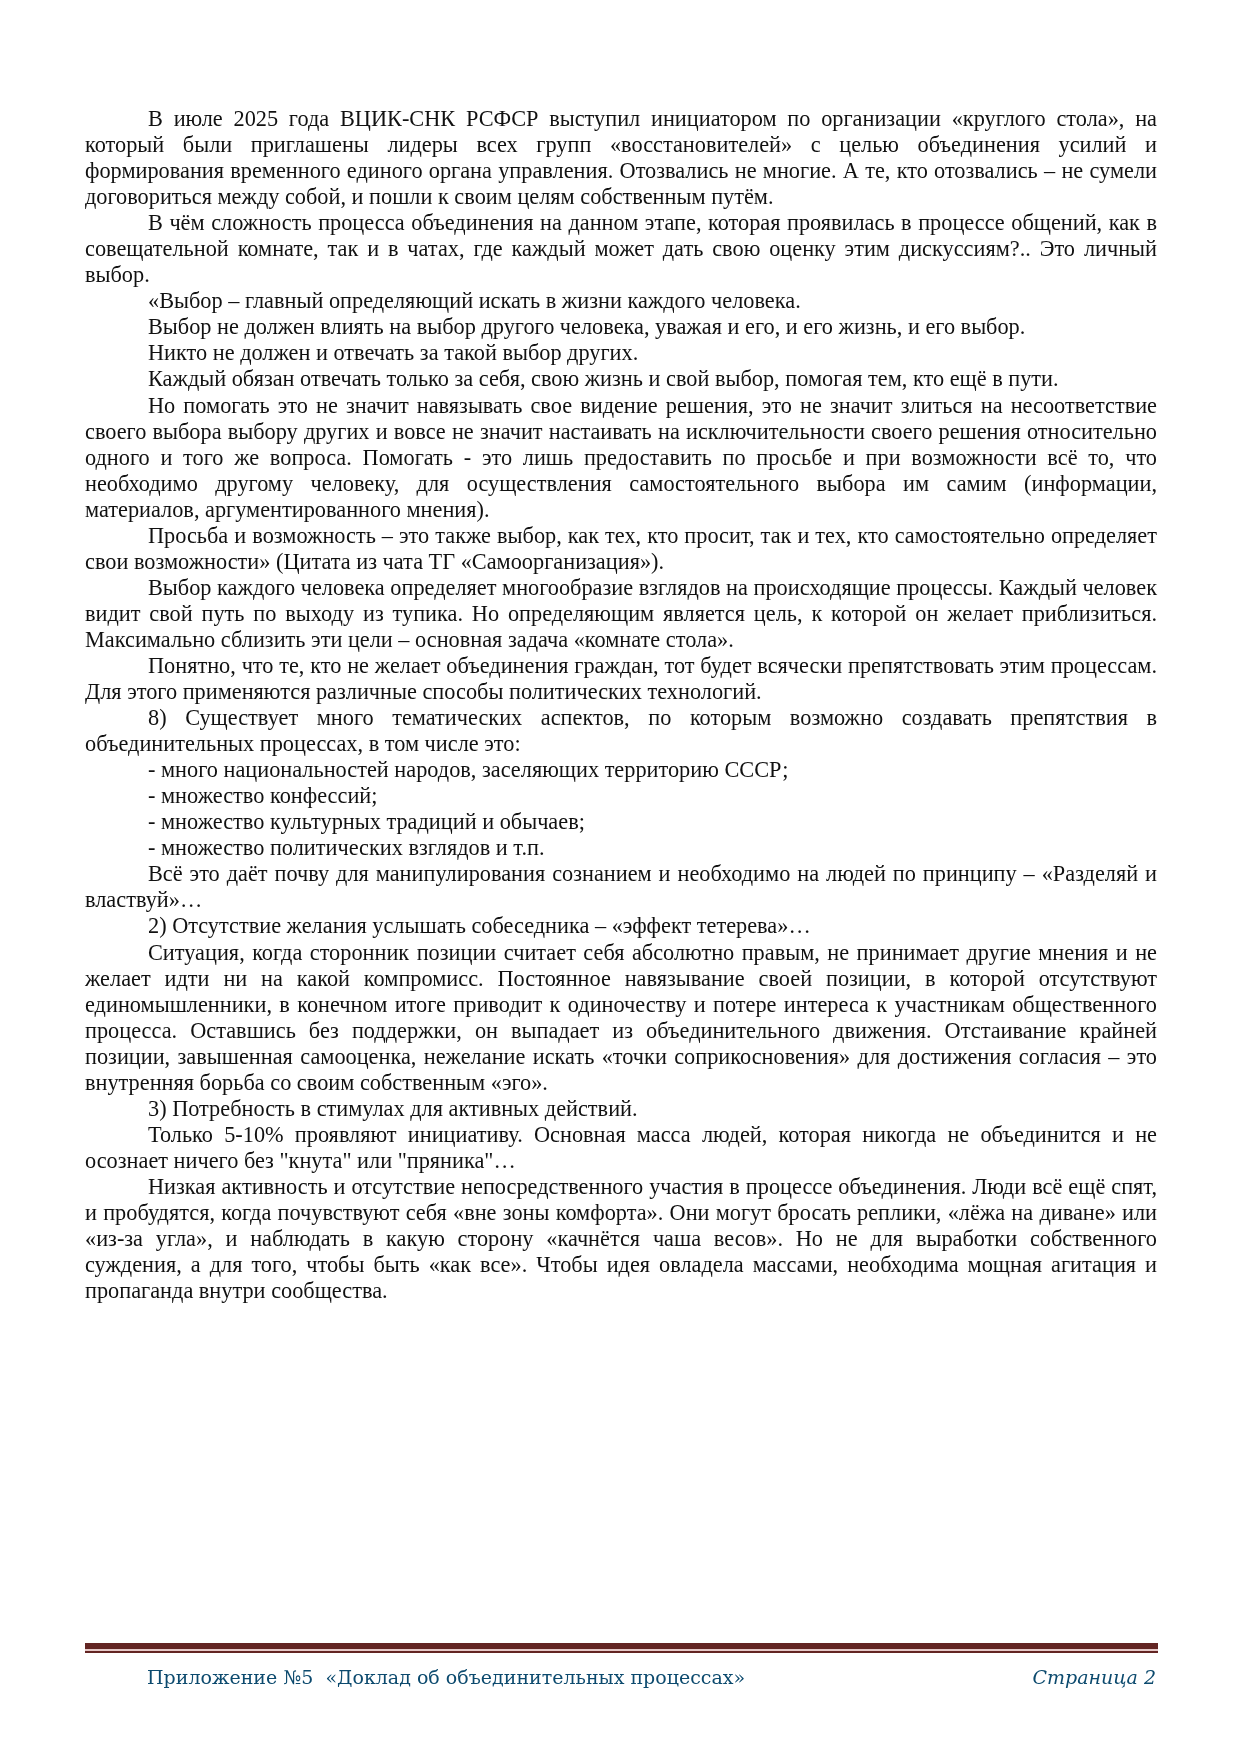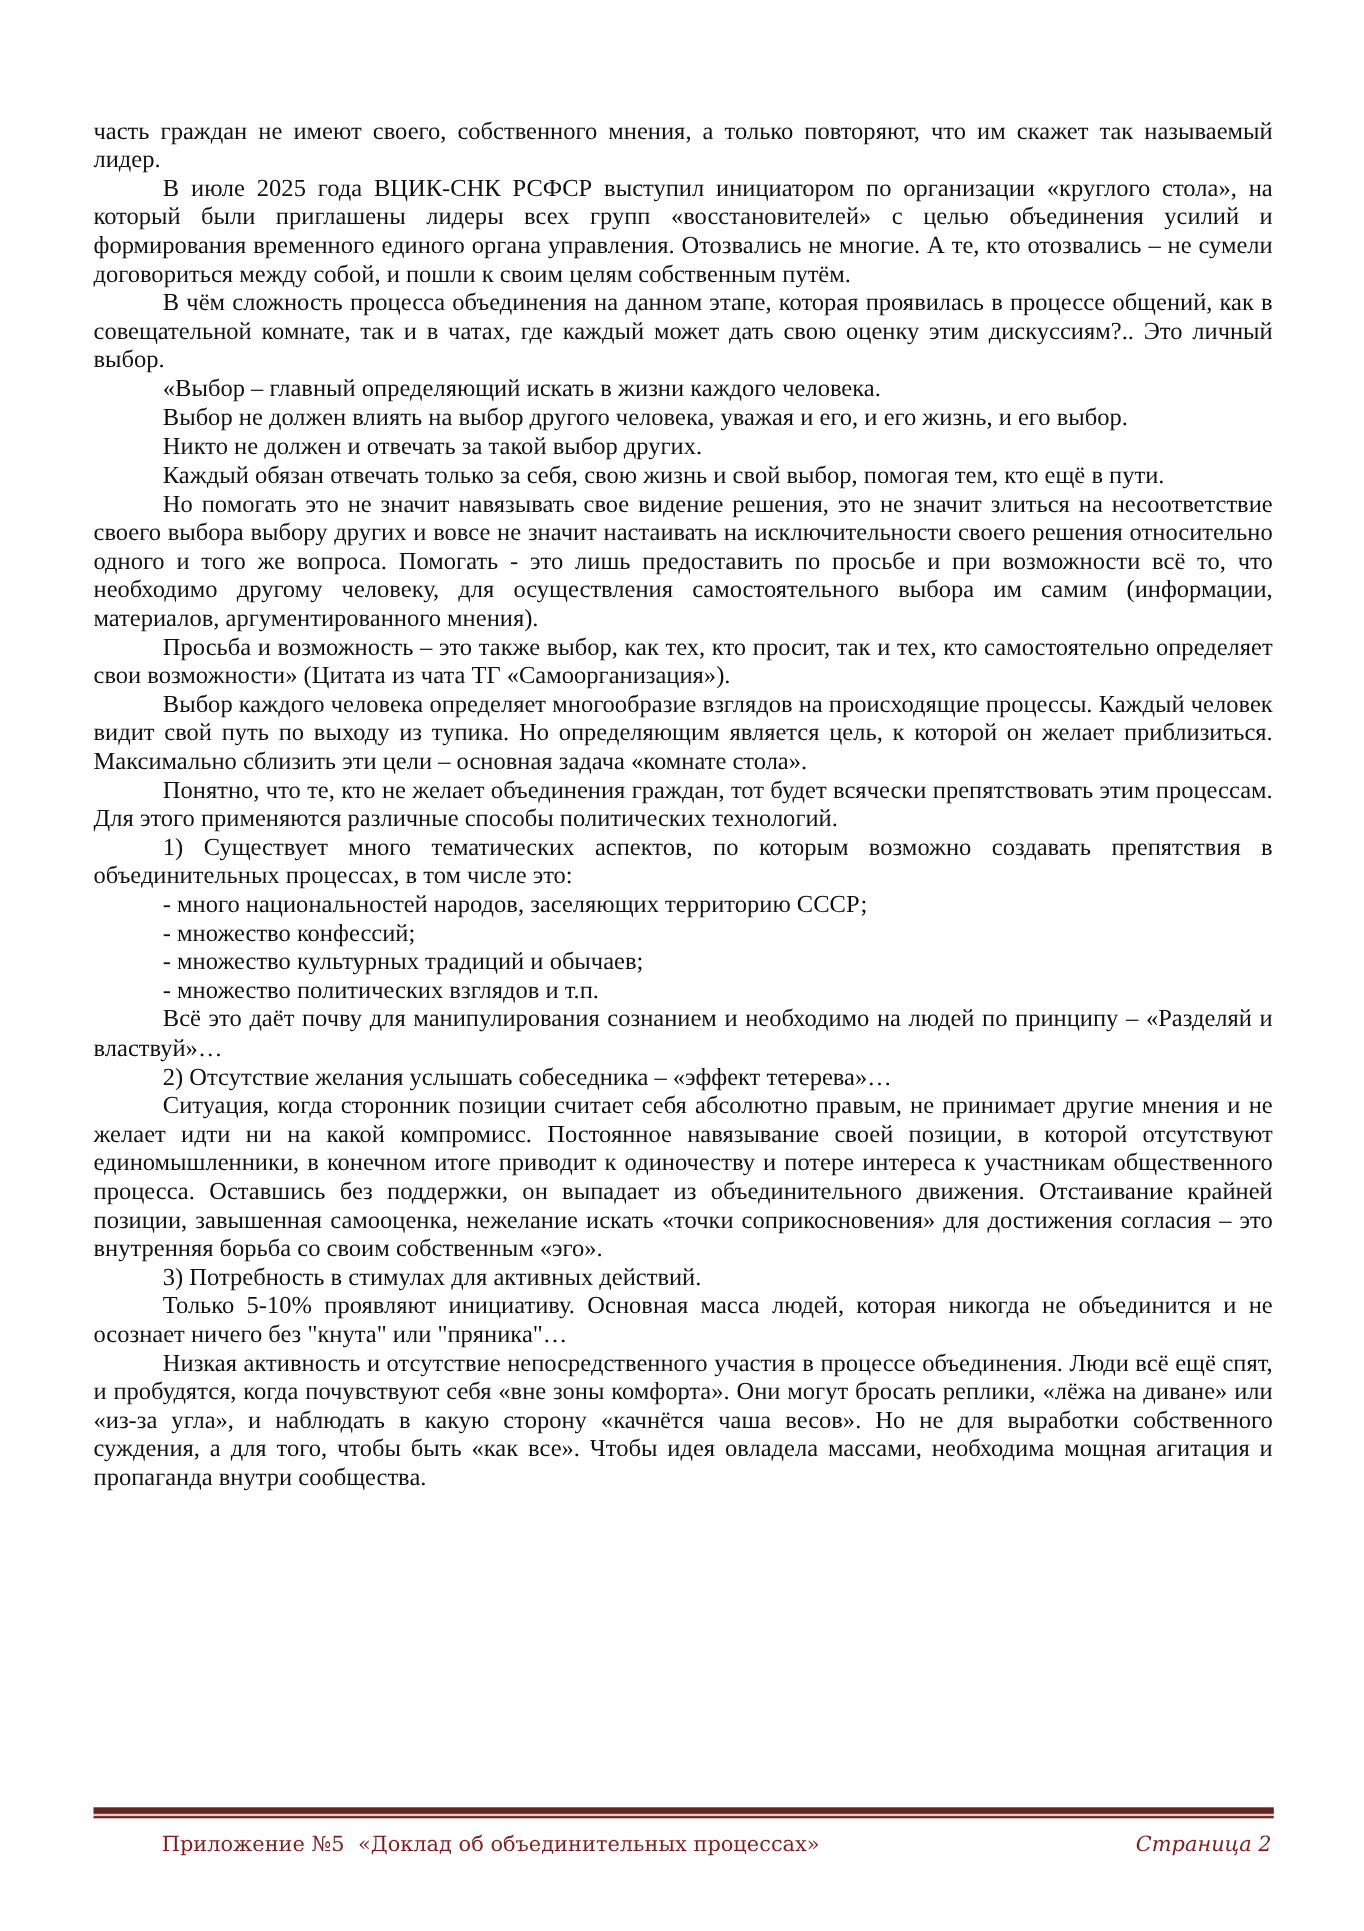--- a/index.html
+++ b/index.html
@@ -68,21 +68,21 @@
     background: #632523;
   }
   .footer {
     position: absolute;
     left: 85px;
     top: 1666px;
     width: 1073px;
     height: 32px;
     font-family: "DejaVu Serif", "Liberation Serif", serif;
     font-size: 19px;
-    color: #7f1d1d;
+    color: #0c4a6e;
   }
   .footer .doc-title {
     position: absolute;
     left: 62px;
     top: 0;
     white-space: pre;
   }
   .footer .page-num {
     position: absolute;
     right: 2px;
@@ -90,32 +90,31 @@
     white-space: pre;
     font-style: italic;
   }
 </style>
 </head>
 <body>
 
 <div class="page">
 
   <div class="body-text">
-    <p class="noindent">часть граждан не имеют своего, собственного мнения, а только повторяют, что им скажет так называемый лидер.</p>
     <p>В июле 2025 года ВЦИК-СНК РСФСР выступил инициатором по организации «круглого стола», на который были приглашены лидеры всех групп «восстановителей» с целью объединения усилий и формирования временного единого органа управления. Отозвались не многие. А те, кто отозвались – не сумели договориться между собой, и пошли к своим целям собственным путём.</p>
     <p>В чём сложность процесса объединения на данном этапе, которая проявилась в процессе общений, как в совещательной комнате, так и в чатах, где каждый может дать свою оценку этим дискуссиям?.. Это личный выбор.</p>
     <p>«Выбор – главный определяющий искать в жизни каждого человека.</p>
     <p>Выбор не должен влиять на выбор другого человека, уважая и его, и его жизнь, и его выбор.</p>
     <p>Никто не должен и отвечать за такой выбор других.</p>
     <p>Каждый обязан отвечать только за себя, свою жизнь и свой выбор, помогая тем, кто ещё в пути.</p>
     <p>Но помогать это не значит навязывать свое видение решения, это не значит злиться на несоответствие своего выбора выбору других и вовсе не значит настаивать на исключительности своего решения относительно одного и того же вопроса. Помогать - это лишь предоставить по просьбе и при возможности всё то, что необходимо другому человеку, для осуществления самостоятельного выбора им самим (информации, материалов, аргументированного мнения).</p>
     <p>Просьба и возможность – это также выбор, как тех, кто просит, так и тех, кто самостоятельно определяет свои возможности» (Цитата из чата ТГ «Самоорганизация»).</p>
     <p>Выбор каждого человека определяет многообразие взглядов на происходящие процессы. Каждый человек видит свой путь по выходу из тупика. Но определяющим является цель, к которой он желает приблизиться. Максимально сблизить эти цели – основная задача «комнате стола».</p>
     <p>Понятно, что те, кто не желает объединения граждан, тот будет всячески препятствовать этим процессам. Для этого применяются различные способы политических технологий.</p>
-    <p>1) Существует много тематических аспектов, по которым возможно создавать препятствия в объединительных процессах, в том числе это:</p>
+    <p>8) Существует много тематических аспектов, по которым возможно создавать препятствия в объединительных процессах, в том числе это:</p>
     <p>- много национальностей народов, заселяющих территорию СССР;</p>
     <p>- множество конфессий;</p>
     <p>- множество культурных традиций и обычаев;</p>
     <p>- множество политических взглядов и т.п.</p>
     <p>Всё это даёт почву для манипулирования сознанием и необходимо на людей по принципу – «Разделяй и властвуй»…</p>
     <p>2) Отсутствие желания услышать собеседника – «эффект тетерева»…</p>
     <p>Ситуация, когда сторонник позиции считает себя абсолютно правым, не принимает другие мнения и не желает идти ни на какой компромисс. Постоянное навязывание своей позиции, в которой отсутствуют единомышленники, в конечном итоге приводит к одиночеству и потере интереса к участникам общественного процесса. Оставшись без поддержки, он выпадает из объединительного движения.  Отстаивание крайней позиции, завышенная самооценка, нежелание искать «точки соприкосновения» для достижения согласия – это внутренняя борьба со своим собственным «эго».</p>
     <p>3) Потребность в стимулах для активных действий.</p>
     <p>Только 5-10% проявляют инициативу. Основная масса людей, которая никогда не объединится и не осознает ничего без "кнута" или "пряника"…</p>
     <p>Низкая активность и отсутствие непосредственного участия в процессе объединения. Люди всё ещё спят, и пробудятся, когда почувствуют себя «вне зоны комфорта». Они могут бросать реплики, «лёжа на диване» или «из-за угла», и наблюдать в какую сторону «качнётся чаша весов». Но не для выработки собственного суждения, а для того, чтобы быть «как все». Чтобы идея овладела массами, необходима мощная агитация и пропаганда внутри сообщества.</p>

